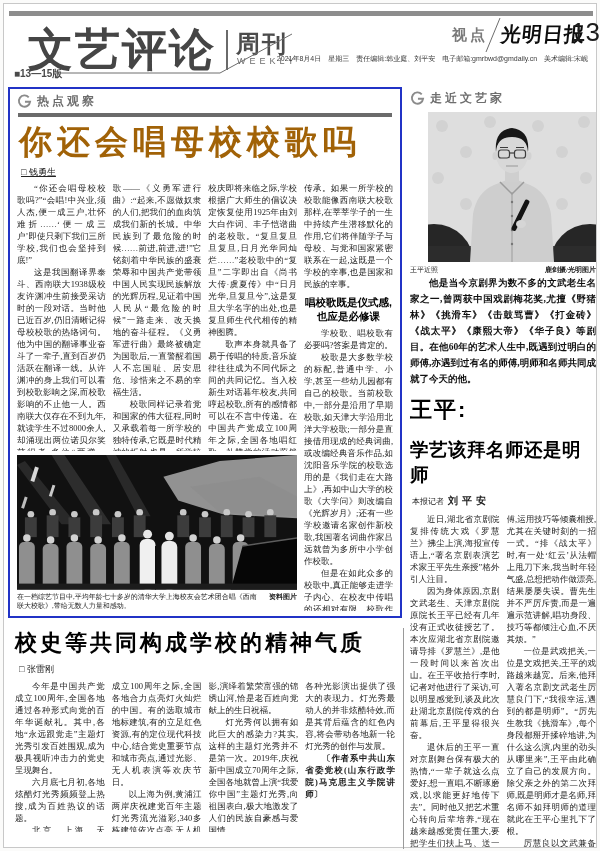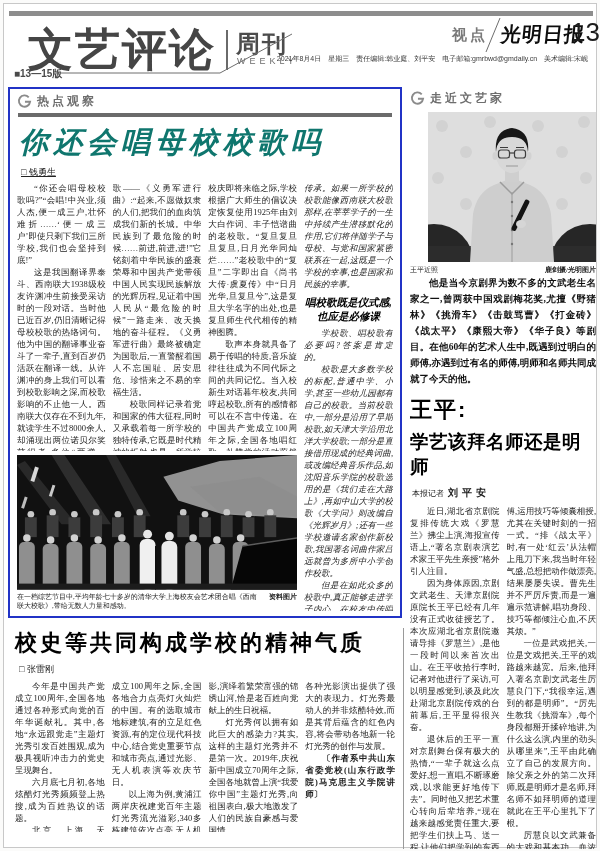--- a/index.html
+++ b/index.html
@@ -20,27 +20,27 @@
   .hdr-svg { position:absolute; left:0; top:0; width:600px; height:90px; pointer-events:none; }
 
   
   .kicker { display:flex; align-items:center; gap:5px; }
   .kicker .glogo { flex:0 0 auto; }
   .kicker .ktext { font-size:12px; font-weight:bold; color:#6e6e6e; letter-spacing:3px; font-family:"Liberation Sans",sans-serif; }
 
   
   .hotspot-box { position:absolute; left:4px; top:83px; width:394px; height:531px; border:2px solid #2133c6; background:#fff; padding:4px 7px 5px; display:flex; flex-direction:column; }
   .thick-rule { height:4px; background:#6b6b6b; margin:3px 1px 4px; }
-  .main-headline { font-size:29px; font-weight:bold; color:#0f766e; letter-spacing:5px; line-height:38px; margin:2px 0 2px 2px; font-family:"Liberation Sans",sans-serif;font-style:italic; }
+  .main-headline { font-size:33px; font-weight:bold; color:#a16207; letter-spacing:5px; line-height:38px; margin:2px 0 2px 2px; font-family:"Liberation Sans",sans-serif; }
   .byline { font-size:9px; color:#222; margin:3px 0 3px 4px; font-family:"Liberation Sans",sans-serif;text-decoration:underline; }
   .body-wrap { flex:1; display:flex; gap:7px; overflow:hidden; }
   .left3 { width:283px; display:flex; flex-direction:column; }
   .cols3 { display:flex; gap:7px; height:288px; overflow:hidden; }
   .newscol { flex:1; font-size:8.5px; line-height:12px; color:#1d1d1d; text-align:justify; overflow:hidden; }
-  .col4 { width:89px; flex:0 0 89px; overflow:hidden; font-size:8.5px; line-height:12px; color:#1d1d1d; text-align:justify;font-style:italic; }
+  .col4 { width:89px; flex:0 0 89px; overflow:hidden; font-size:8.5px; line-height:12px; color:#1d1d1d; text-align:justify; }
   .para { text-indent:2em; text-align:justify; }
   .para.cont { text-indent:0; }
   .para.note { font-weight:bold; }
   .colhead { font-size:10.5px; font-weight:bold; color:#000; text-align:center; margin:5px 0 4px; line-height:14px; font-family:"Liberation Sans",sans-serif; }
   .choir-photo { height:136px; margin-top:4px; }
   .choir-photo svg { width:100%; height:100%; display:block; }
   .caption-row { display:flex; align-items:flex-start; gap:6px; font-size:7px; line-height:9px; color:#222; margin-top:3px; }
   .caption-row .cap { flex:1; }
   .caption-row .credit { flex:0 0 auto; font-weight:bold; }
 
@@ -51,21 +51,21 @@
   .cols4 { display:flex; gap:7px; height:152px; overflow:hidden; }
 
   
   .artist { position:absolute; left:402px; top:83px; width:192px; height:764px; padding:3px 2px 2px 4px; display:flex; flex-direction:column; }
   .portrait { width:168px; height:150px; margin:5px 0 0 18px; }
   .portrait svg { width:100%; height:100%; display:block; }
   .cap2 { display:flex; justify-content:space-between; font-size:7px; line-height:10px; color:#222; margin-top:3px; }
   .cap2 .credit { font-weight:bold; }
   .intro { font-size:9.5px; line-height:16px; font-weight:bold; color:#111; text-align:justify; text-indent:2em; }
   .a-headline1 { font-size:22px; font-weight:bold; color:#000; letter-spacing:2px; margin-top:8px; font-family:"Liberation Sans",sans-serif; }
-  .a-headline2 { font-size:18.5px; font-weight:bold; color:#000; letter-spacing:0.5px; margin-top:4px; font-family:"Liberation Sans",sans-serif; }
+  .a-headline2 { font-size:18.5px; font-weight:bold; color:#000; letter-spacing:0.5px; margin-top:12px; font-family:"Liberation Sans",sans-serif; }
   .a-byline { font-size:8px; color:#222; margin:7px 0 5px 2px; font-family:"Liberation Sans",sans-serif; }
   .a-byline b { font-size:10px; letter-spacing:4px; margin-left:4px; }
   .cols2 { flex:1; display:flex; gap:7px; overflow:hidden; }
   .vrule { position:absolute; left:399px; top:624px; width:1px; height:221px; background:#9a9a9a; }
 </style>
 </head>
 <body>
 
 <div class="page">
 

